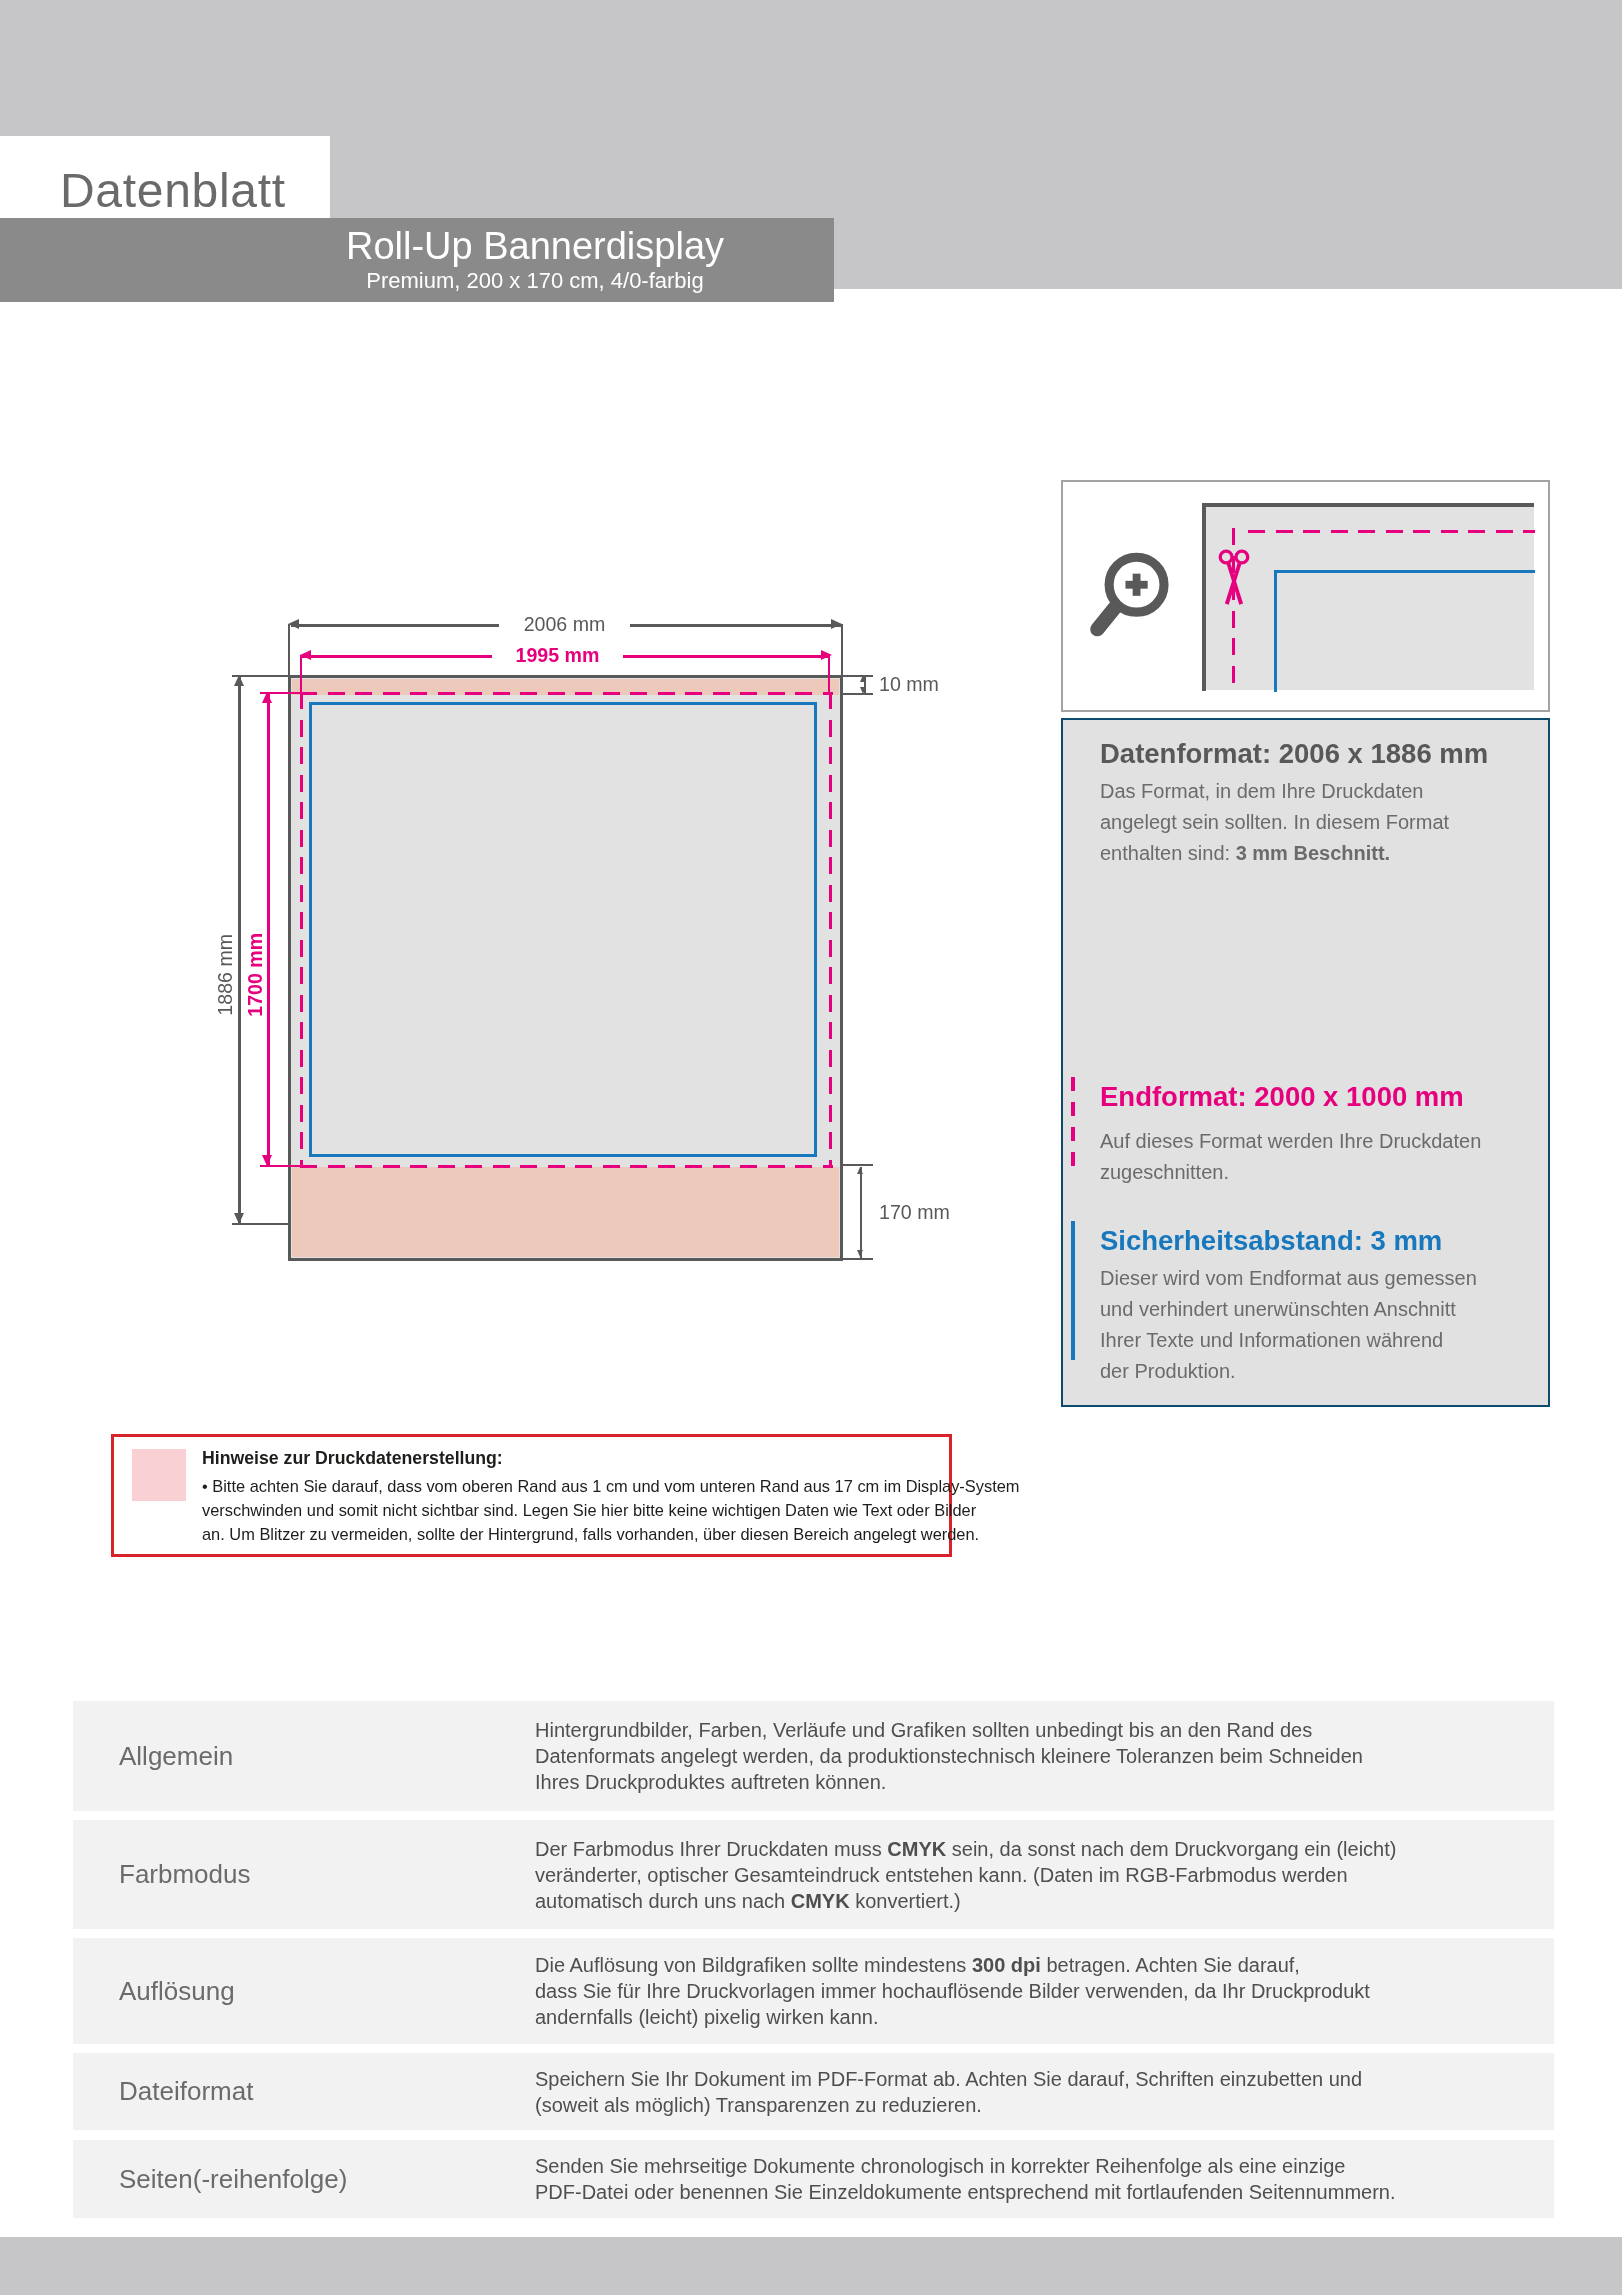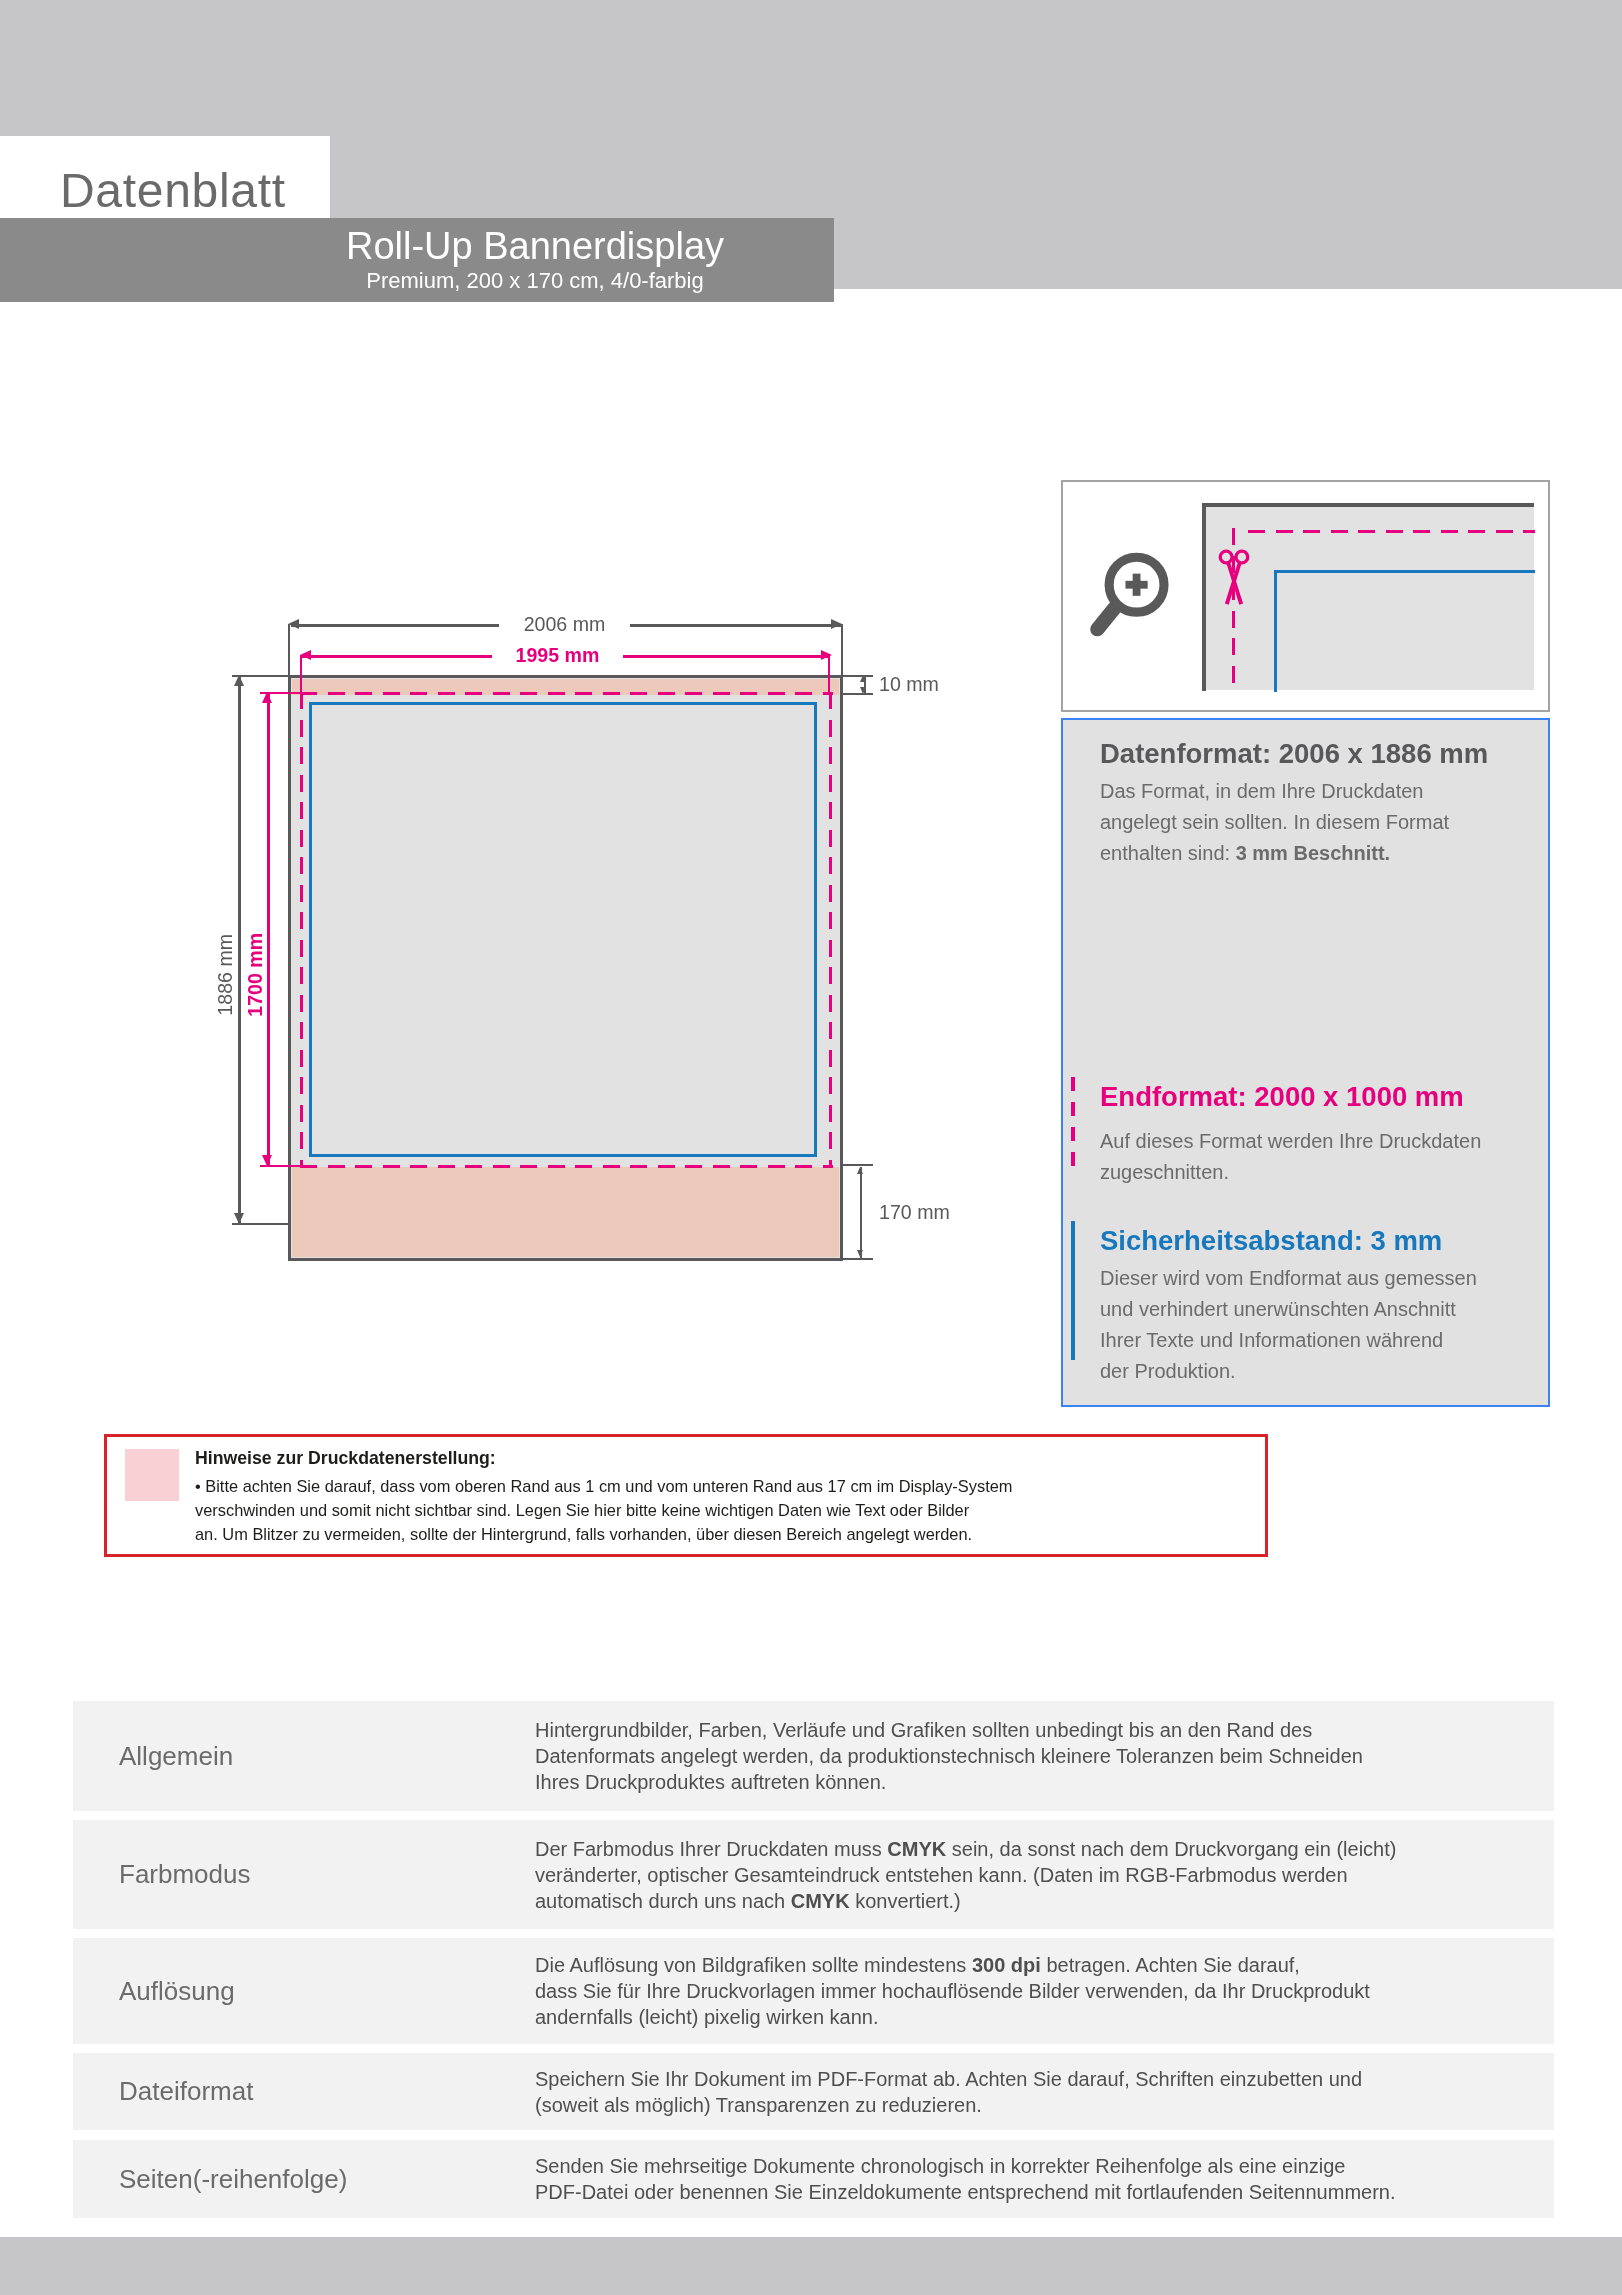--- a/index.html
+++ b/index.html
@@ -40,29 +40,29 @@
   .ah-r-m{border-width:5.9px 0 5.9px 11.8px;border-color:transparent transparent transparent #e6007e;}
   .ah-u-m{border-width:0 5.9px 11.8px 5.9px;border-color:transparent transparent #e6007e transparent;}
   .ah-d-m{border-width:11.8px 5.9px 0 5.9px;border-color:#e6007e transparent transparent transparent;}
   .ah-sm-u{border-width:0 3.9px 7.9px 3.9px;border-color:transparent transparent #595959 transparent;}
   .ah-sm-d{border-width:7.9px 3.9px 0 3.9px;border-color:#595959 transparent transparent transparent;}
 
   
   .zoom-box{left:1061px;top:480px;width:489px;height:232px;background:#ffffff;
       border:2.6px solid #a3a3a3;box-sizing:border-box;}
   .info-panel{left:1061px;top:718px;width:489px;height:689px;background:#e1e1e1;
-      border:2px solid #3b82f6;box-sizing:border-box;}
+      border:2px solid #0c4a6e;box-sizing:border-box;}
   .ip-h{font-size:27.5px;font-weight:bold;color:#58585a;}
   .ip-h.m{color:#e6007e;}
   .ip-h.bl{color:#1878be;}
   .ip-p{font-size:20px;line-height:31px;color:#6b6b6b;}
   .ip-dash{background:repeating-linear-gradient(180deg,#e6007e 0 14.4px,transparent 14.4px 25px);}
 
   
-  .note-box{left:104px;top:1434px;width:1164px;height:123px;border:3.9px solid #d8232a;
+  .note-box{left:111px;top:1434px;width:841px;height:123px;border:3.9px solid #d8232a;
       background:#ffffff;box-sizing:border-box;}
   .note-title{font-size:17.7px;font-weight:bold;color:#1d1d1b;}
   .note-body{font-size:16.4px;line-height:24px;color:#1d1d1b;}
 
   
   .tips-bar{left:74px;top:1610px;width:1483px;height:75px;background:#8a8a8a;display:flex;align-items:center;}
   .tips-bar span{padding-left:47px;font-size:30px;color:#ffffff;}
   .tip-row{left:73px;width:1481px;background:#f2f2f2;display:flex;align-items:center;}
   .tip-label{padding-left:46px;width:416px;flex:none;font-size:26px;color:#6b6b6b;box-sizing:content-box;}
   .tip-body{font-size:20px;line-height:26px;color:#4f4f4f;padding-right:26px;}

